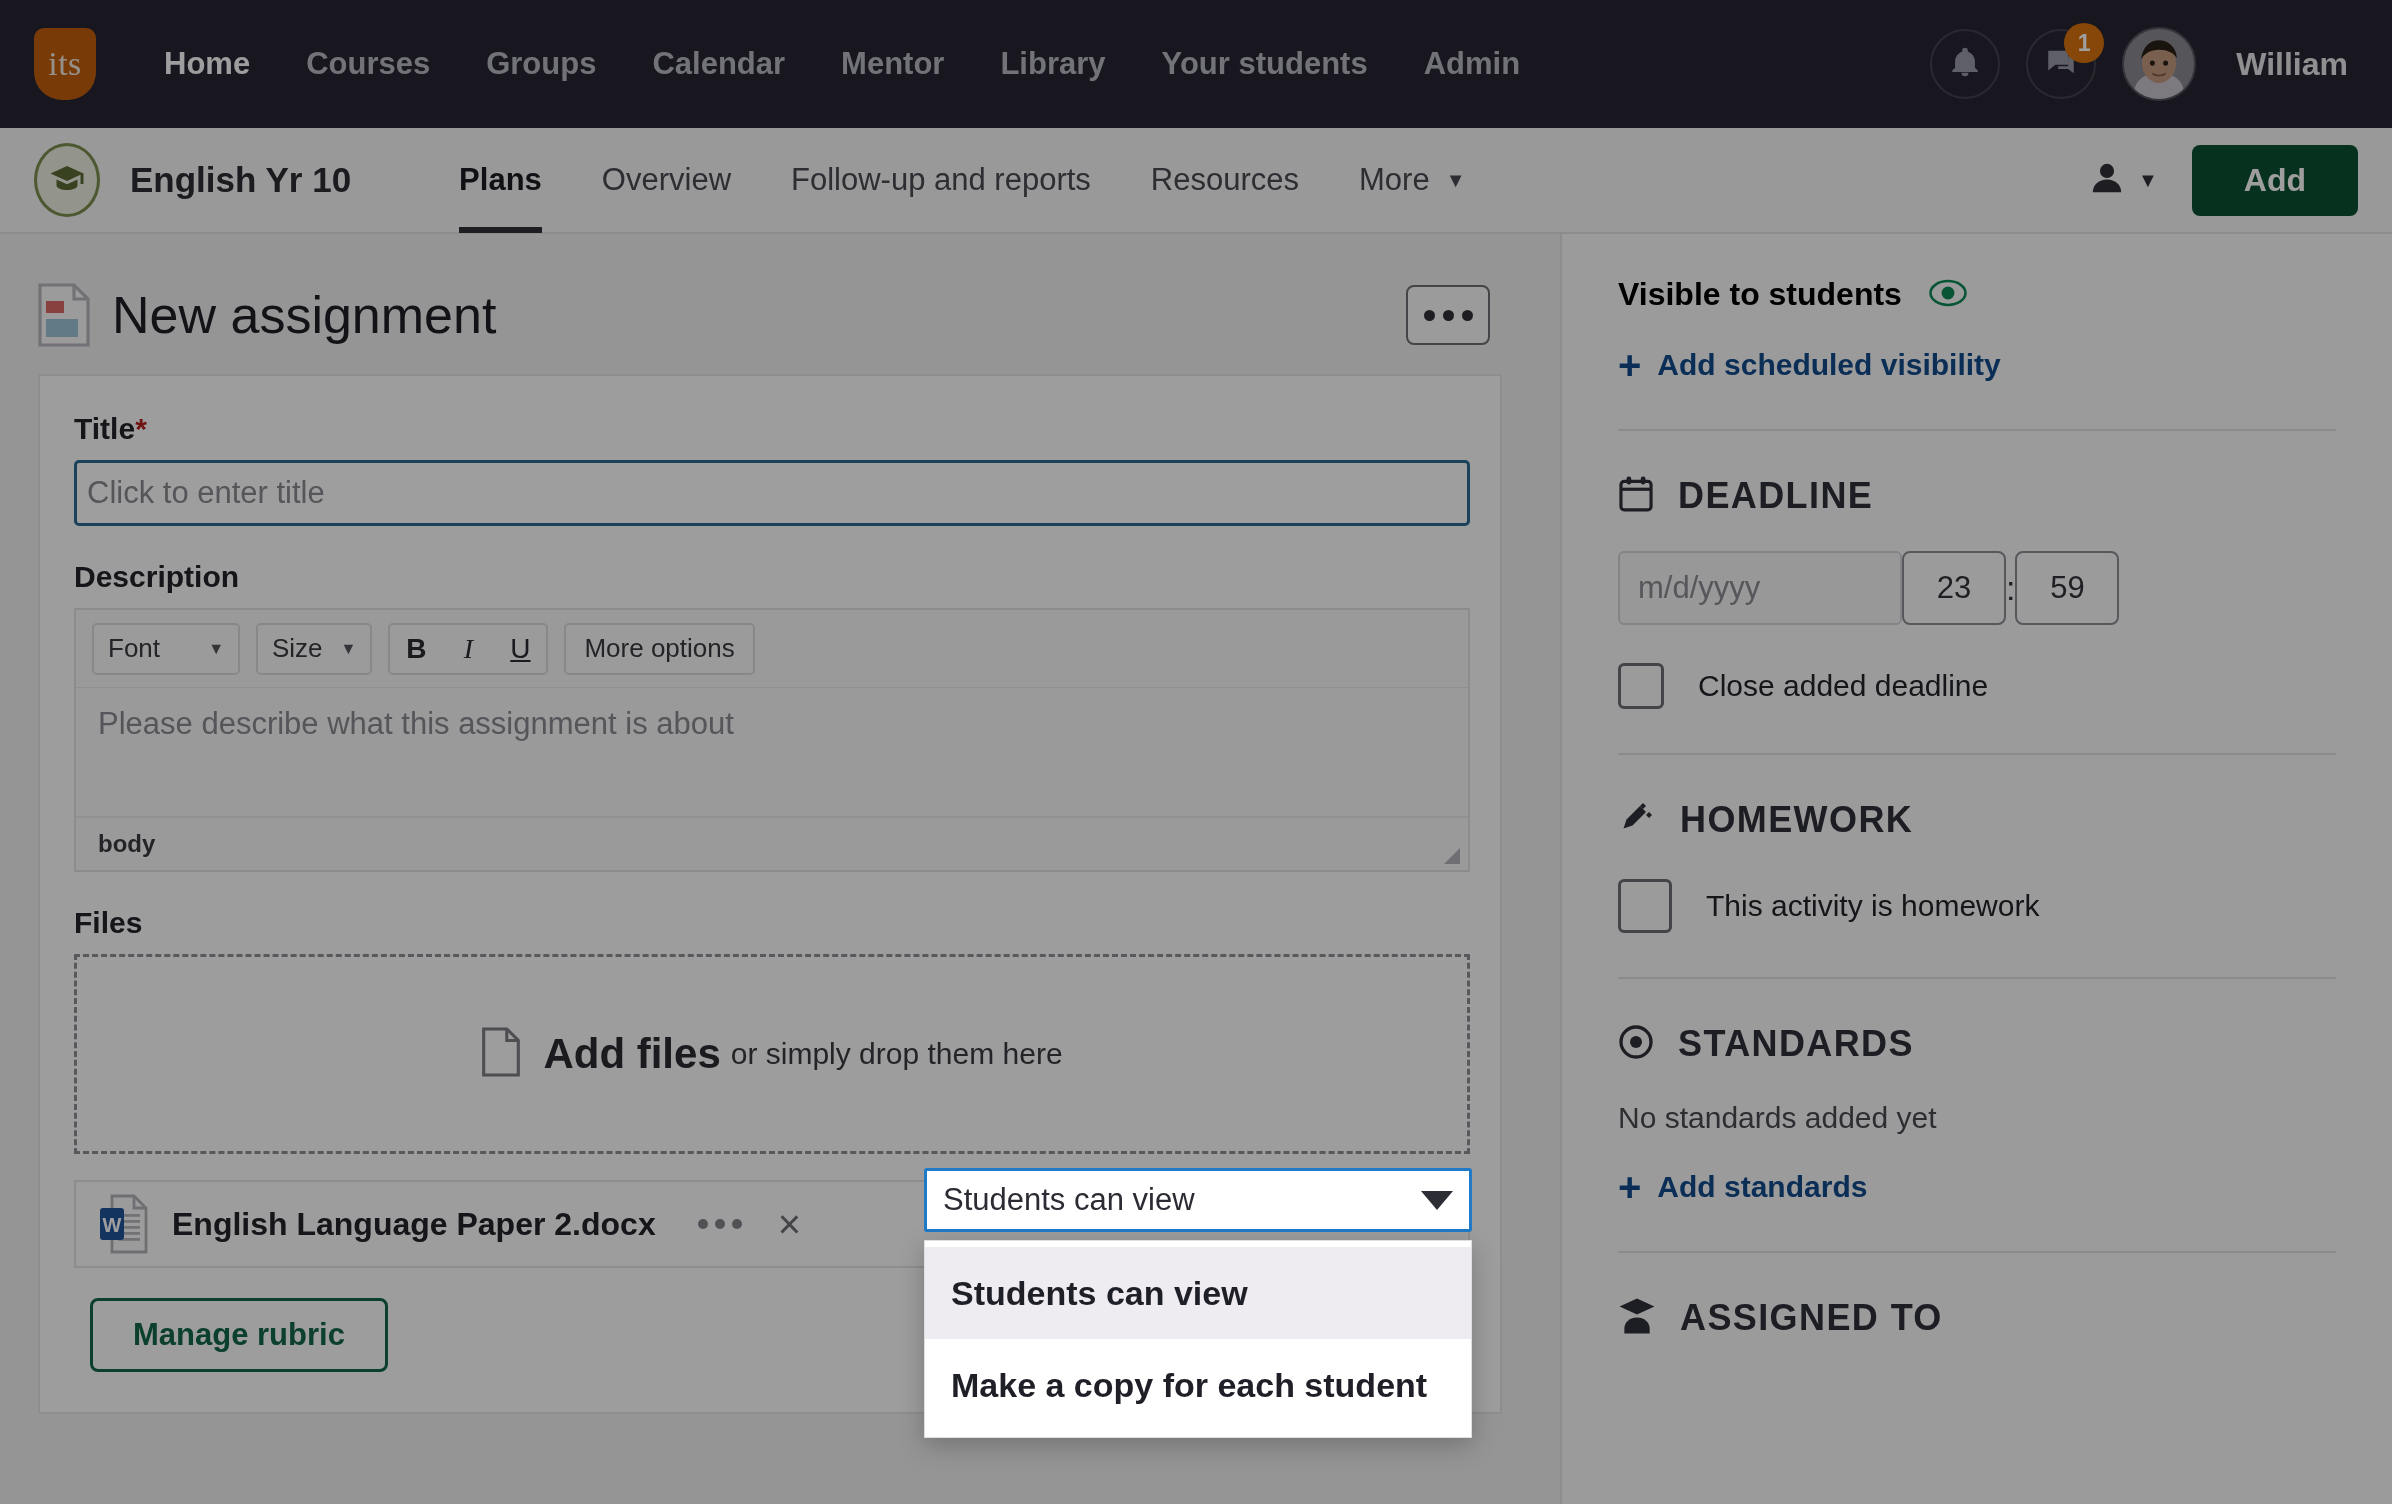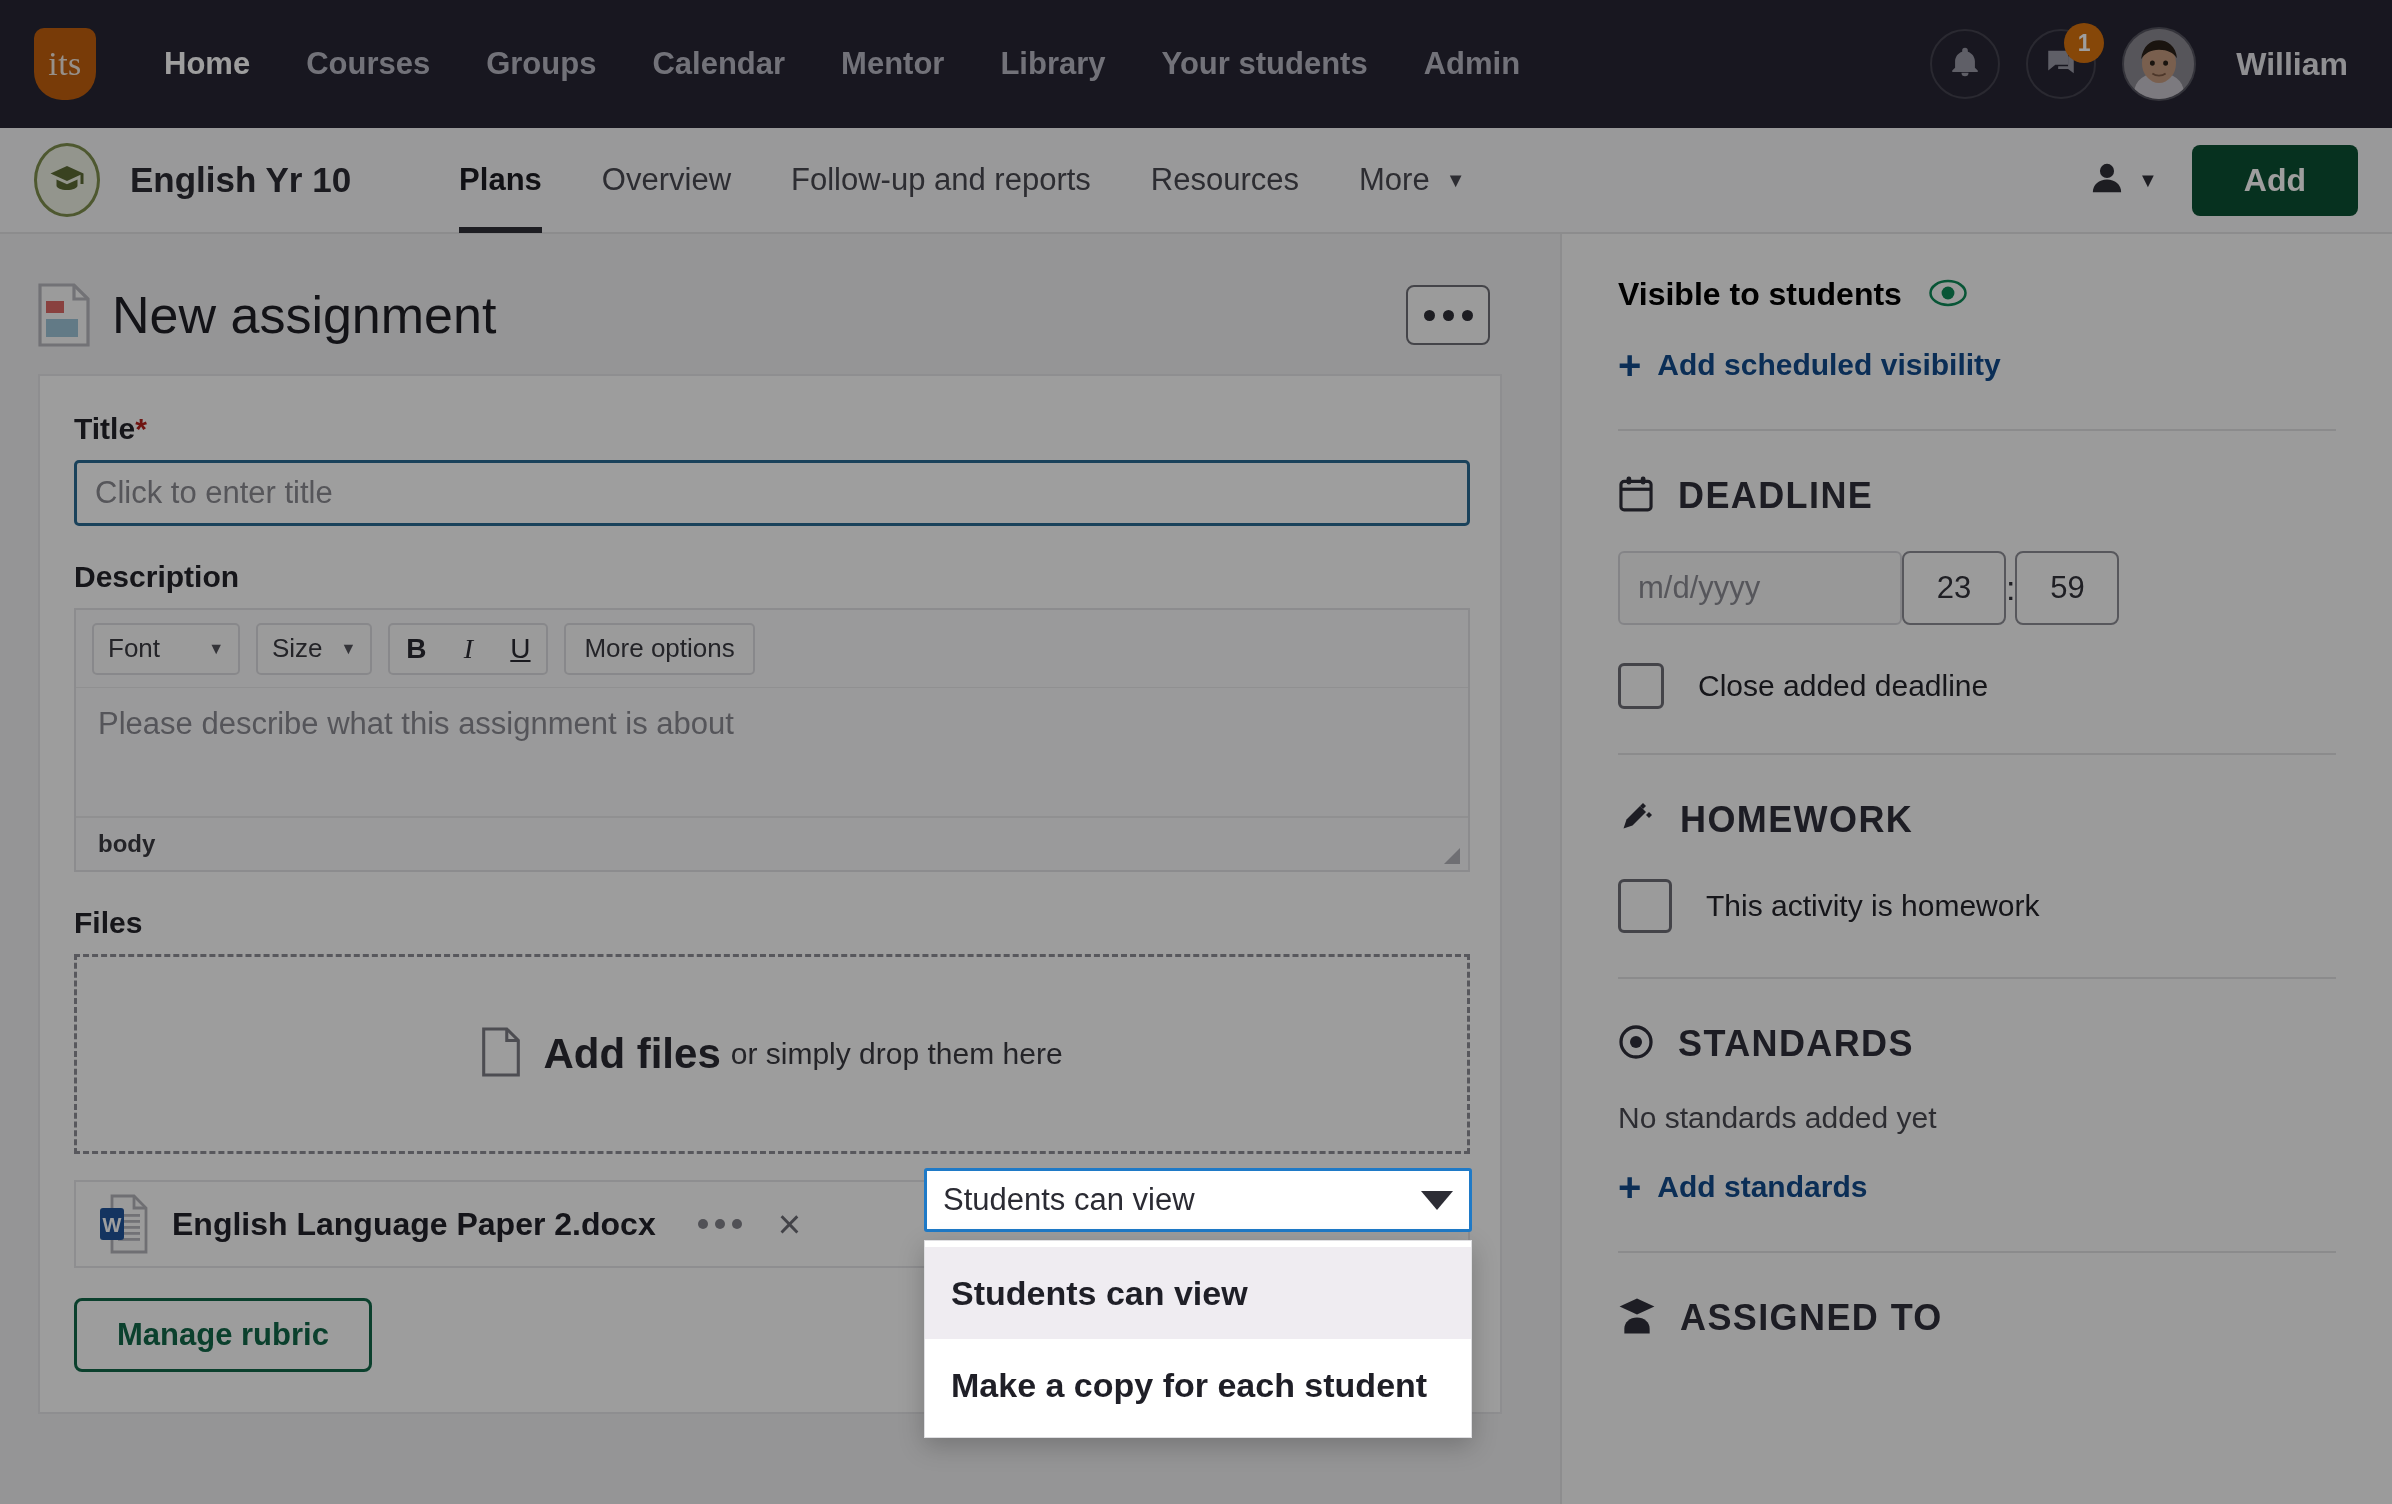--- a/index.html
+++ b/index.html
@@ -96,21 +96,21 @@
 
   
   .card {
     margin-top: 16px; width: 1464px; background: #fdfdfd; border: 2px solid #e6e6e8;
     padding: 36px 34px 40px 34px;
   }
   .field-label { font-size: 30px; font-weight: 700; color: #24242b; margin-bottom: 14px; }
   .req { color: #b4231e; }
   .title-input {
     width: 1396px; height: 66px; border: 3px solid #2b6b94; border-radius: 5px;
-    background: #ffffff; font-size: 31px; color: #8b8b92; padding: 0 18px;
+    background: #ffffff; font-size: 31px; color: #8b8b92; padding: 0 10px;
     font-family: "Liberation Sans", sans-serif;
   }
   .title-input::placeholder { color: #8b8b92; }
 
   .block-gap { height: 34px; }
 
   
   .editor { width: 1396px; border: 2px solid #e3e3e5; background: #f9f9fa; }
   .editor-toolbar { height: 78px; display: flex; align-items: center; gap: 16px; padding: 0 16px; border-bottom: 1px solid #e9e9eb; }
   .tb-select {
@@ -154,20 +154,21 @@
   .word-icon { width: 50px; height: 60px; flex: 0 0 auto; }
   .file-name { font-size: 32px; font-weight: 700; color: #22222a; margin-left: 24px; }
   .file-kebab { margin-left: 42px; display: flex; gap: 7px; cursor: pointer; }
   .file-kebab i { width: 10px; height: 10px; border-radius: 50%; background: #83838b; display: block; }
   .file-close { margin-left: 36px; font-size: 40px; color: #6d6d75; cursor: pointer; line-height: 1; font-weight: 300; }
 
   .rubric-btn {
     margin-top: 30px; border: 3px solid #13684a; background: transparent; color: #13684a;
     font-size: 31px; font-weight: 700; border-radius: 8px; padding: 16px 40px; cursor: pointer;
     font-family: "Liberation Sans", sans-serif;
+    margin-left: 16px;
   }
 
   
   .side-head { display: flex; align-items: center; gap: 26px; }
   .side-head-title { font-size: 32px; font-weight: 700; color: #000000; }
   .link-add { display: flex; align-items: center; gap: 16px; margin-top: 32px; text-decoration: none; cursor: pointer; }
   .plus { color: #124b8c; font-size: 40px; font-weight: 700; line-height: 1; }
   .link-add span.lbl { color: #124b8c; font-size: 30px; font-weight: 700; }
   .divider { height: 2px; background: #e0e0e3; margin: 44px 0 0 0; }
   .sec { padding-top: 44px; }

